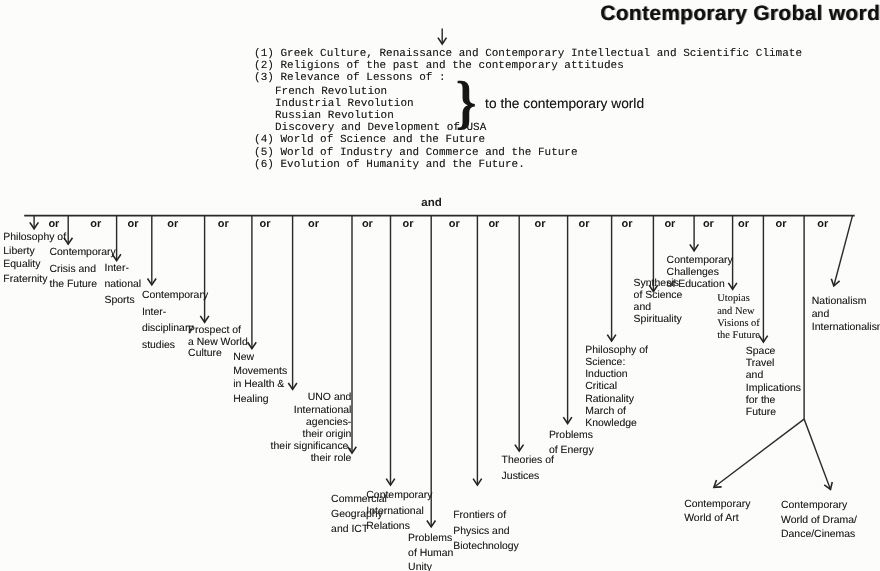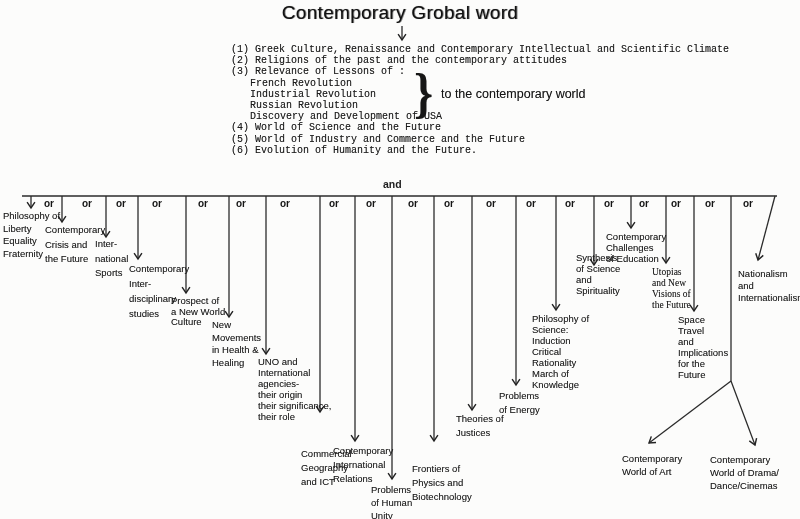--- a/index.html
+++ b/index.html
@@ -2,22 +2,22 @@
 <html><head>
 <meta charset="utf-8">
 <style>
   html,body{margin:0;padding:0;background:#fff;}
   .stage{
     position:relative;width:800px;height:519px;overflow:hidden;
     background:#fcfcfb;color:#1d1d1d;
     font-family:"Liberation Sans",sans-serif;
   }
   .title{
-    position:absolute;top:2px;left:0;width:800px;text-align:center;
-    font-size:19px;font-weight:normal;letter-spacing:.3px;color:#111;
+    position:absolute;top:2px;left:0;width:800px;text-align:right;
+    font-size:19px;font-weight:bold;letter-spacing:.3px;color:#111;
     text-shadow:1px 0 0 rgba(17,17,17,.45),0 0 1px rgba(17,17,17,.3);
   }
   #tree-svg{position:absolute;top:0;left:0;}
   .list{
     position:absolute;left:231px;top:44px;font-size:10px;line-height:11.2px;
     white-space:nowrap;color:#1b1b1b;text-shadow:0 0 .5px rgba(0,0,0,.4);font-family:Liberation Mono, monospace;
   }
   .list .indent{padding-left:19px;}
   .brace{
     position:absolute;left:413px;top:69px;font-family:"Liberation Serif",serif;
@@ -111,21 +111,21 @@
 Inter-
 disciplinary
 studies</div>
       <div class="branch-label" style="left: 171px; top: 296px; line-height: 10.5px;">Prospect of
 a New World
 Culture</div>
       <div class="branch-label" style="left: 212px; top: 319px; line-height: 12.5px;">New
 Movements
 in Health &amp;
 Healing</div>
-      <div class="branch-label" style="left: 258px; top: 356px; line-height: 11px;">UNO and
+      <div class="branch-label" style="left: 246px; top: 356px; line-height: 11px; text-align: right;">UNO and
 International
 agencies-
 their origin
 their significance,
 their role</div>
       <div class="branch-label" style="left: 301px; top: 415px; line-height: 14px; margin-top: 32px;">Commercial
 Geography
 and ICT</div>
       <div class="branch-label" style="left: 333px; top: 444px; line-height: 14px;">Contemporary
 International

